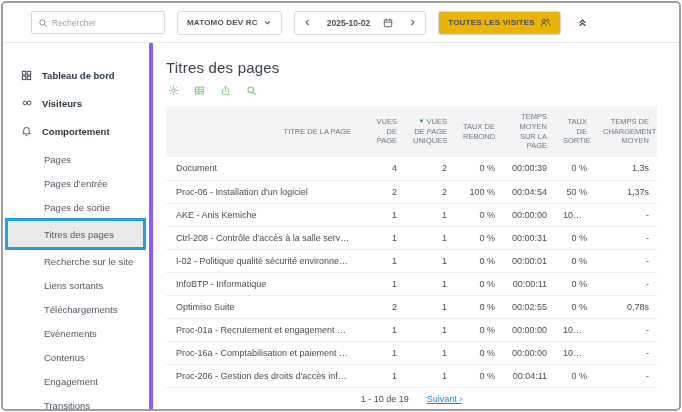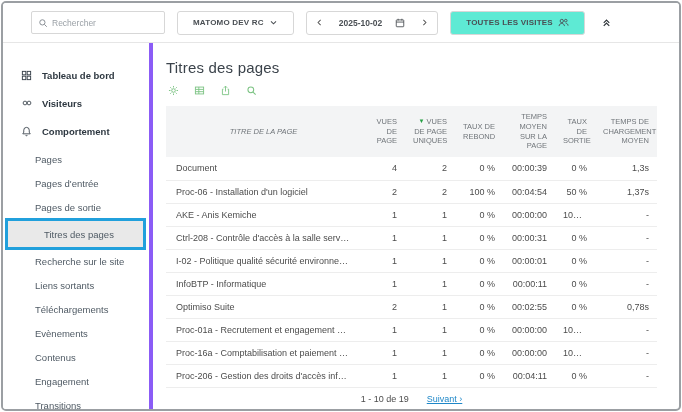--- a/index.html
+++ b/index.html
@@ -22,25 +22,25 @@
     width:134px; height:23px; border:1px solid #d7d7d7; border-radius:2px;
     display:flex; align-items:center; padding:0 6px; gap:4px; color:#8a9096;
   }
   .searchbox input {
     border:none; outline:none; width:100%; font-size:8.5px;
     font-family:"Liberation Sans", sans-serif; color:#555;
   }
   .searchbox input::placeholder { color:#9aa0a6; }
   .tbtn {
     height:24px; border:1px solid #d7d7d7; border-radius:3px; background:#fff;
-    display:flex; align-items:center; gap:5px; padding:0 15px;
+    display:flex; align-items:center; gap:5px; padding:0 9px;
     font-size:8px; font-weight:bold; letter-spacing:.2px; color:#4a4f54; cursor:pointer;
     white-space:nowrap;
   }
-  .tbtn.segment { background:#5eead4; }
+  .tbtn.segment { background:#eab308; }
   .dategroup {
     height:24px; border:1px solid #d7d7d7; border-radius:3px; background:#fff;
     display:flex; align-items:center; padding:0 6px; gap:13px;
     font-size:8.5px; font-weight:bold; color:#4a4f54;
   }
   .navchev { display:flex; align-items:center; color:#555; cursor:pointer; padding:0 2px; }
   .collapse { color:#2d3338; margin-left:4px; cursor:pointer; display:flex; align-items:center; }
   .icn { display:inline-flex; align-items:center; justify-content:center; }
   .icn svg { display:block; }
 
@@ -50,41 +50,41 @@
   
   .sidebar {
     width:150px; flex:0 0 150px; border-right:4px solid #8b5cf6;
     padding-top:20px; background:#fff; overflow:hidden;
   }
   .side-item {
     display:flex; align-items:center; gap:9px; height:24px;
     padding-left:17px; cursor:pointer; white-space:nowrap;
   }
   .side-item.section { font-weight:bold; color:#2e3841; font-size:9.5px; margin-bottom:4px; }
-  .side-item.sub { color:#4f5a64; font-size:9.5px; padding-left:32px; }
+  .side-item.sub { color:#4f5a64; font-size:9.5px; padding-left:41px; }
   .side-item .sicon { color:#3c454e; width:13px; }
   .side-item.selected { background:#e9e9e9; }
   .side-item.highlighted {
     outline:3px solid #21a0dc; outline-offset:0px;
     margin:2px 6px 2px 5px; padding-left:36px; height:26px;
   }
 
   
   .main { flex:1; padding:16px 22px 0 13px; overflow:hidden; display:flex; flex-direction:column; }
   .page-title { font-size:15px; color:#3b434b; font-weight:normal; letter-spacing:.2px; }
   .toolbar { display:flex; gap:15px; margin:9px 0 10px 2px; }
   .toolbar .ticon { color:#7cc383; cursor:pointer; }
 
   table { width:100%; border-collapse:collapse; table-layout:fixed; }
   thead th {
     background:#f3f4f5; color:#70757a; font-size:7.5px; font-weight:normal;
     text-transform:uppercase; text-align:right; vertical-align:middle;
     padding:6px 8px; line-height:1.3; cursor:pointer;
   }
-  thead th:first-child { text-align:center; padding-left:10px;font-style:italic; }
+  thead th:first-child { text-align:right; padding-left:10px; }
   .sort { color:#26a045; font-size:6px; margin-right:2px; vertical-align:1px; }
   tbody td {
     font-size:9px; color:#4c4c4c; padding:0 8px; height:23px;
     border-top:1px solid #ededed; text-align:right; overflow:hidden;
     white-space:nowrap; text-overflow:ellipsis;
   }
   tbody tr:first-child td { border-top:none; }
   tbody td:first-child { text-align:left; padding-left:10px; }
   tbody { border-bottom:1px solid #ededed; }
 

